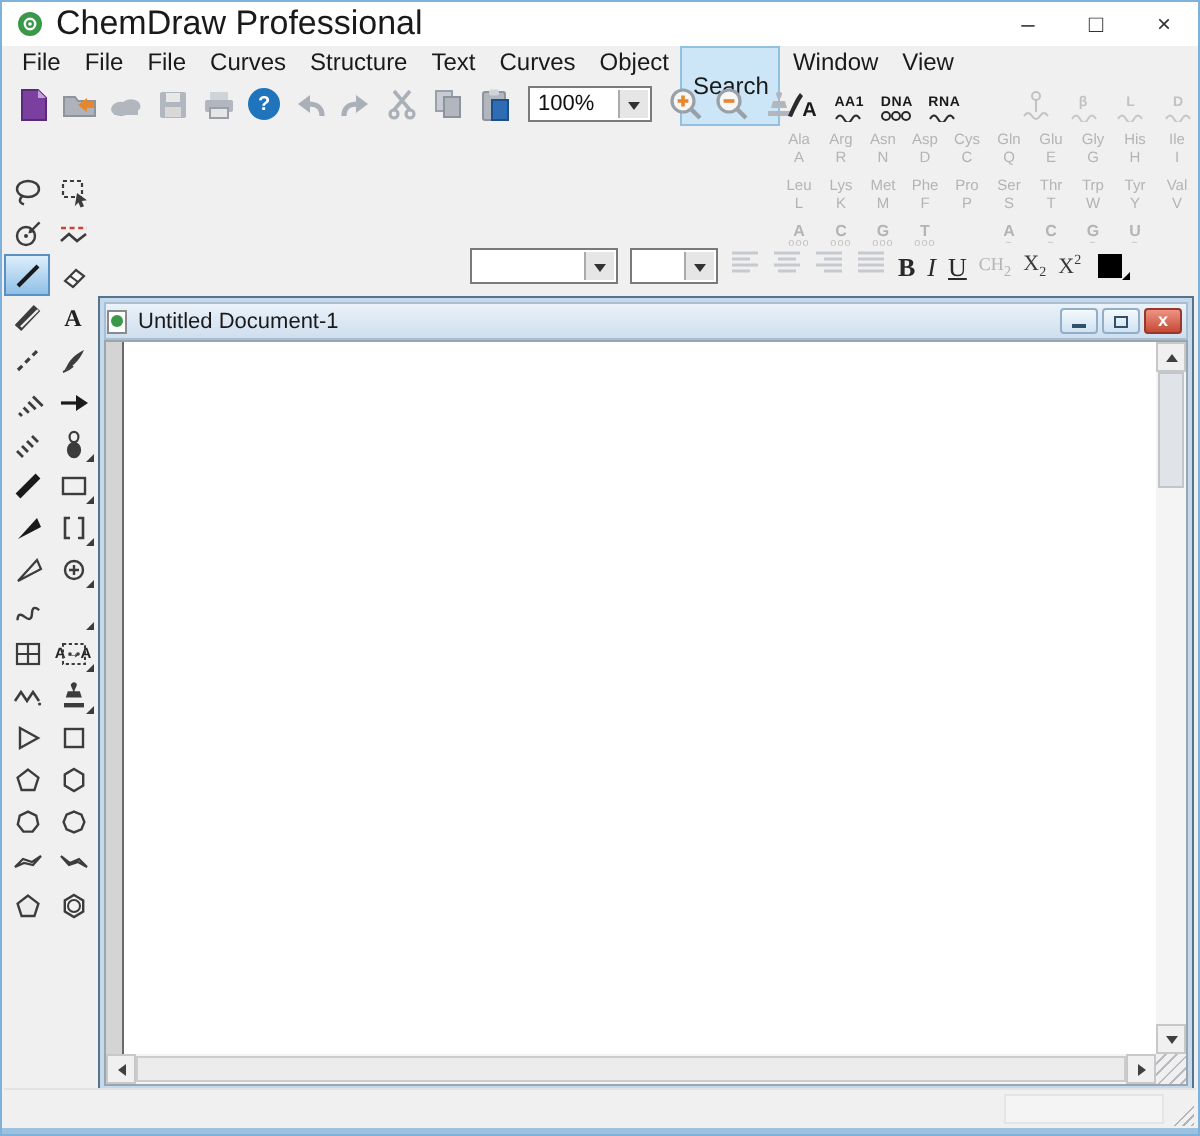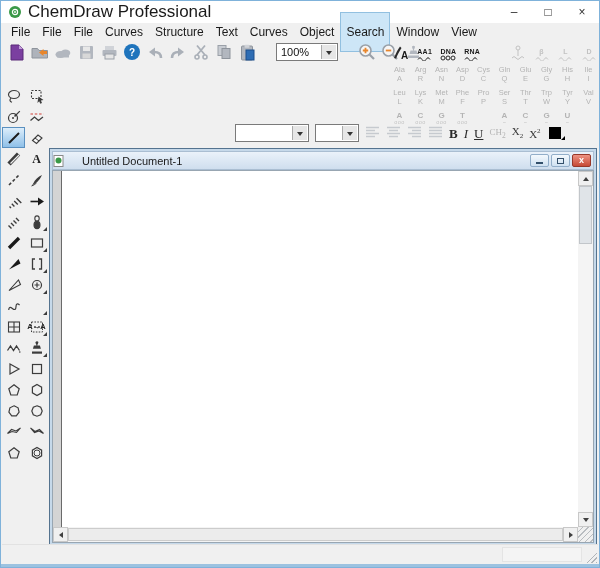--- a/index.html
+++ b/index.html
@@ -11,38 +11,38 @@
   .titlebar{position:absolute;top:0;left:0;right:0;height:22px;background:#ffffff;
     display:flex;align-items:center;}
   .app-icon{width:14px;height:14px;margin:0 6px 0 7px;}
   .title-text{font-size:17px;color:#1a1a1a;}
   .win-controls{position:absolute;right:0;top:0;height:22px;display:flex;}
   .win-btn{width:34px;height:22px;display:flex;align-items:center;justify-content:center;
     font-size:12px;color:#333;}
 
   
   .menubar{position:absolute;top:22px;left:0;right:0;height:17px;display:flex;
-    align-items:center;padding-left:4px;}
+    align-items:flex-start;padding-left:4px;}
   .mi{font-size:12px;color:#1a1a1a;padding:1px 6px;}
   .mi.active{background:#cde6f7;border:1px solid #92c0e0;padding:12px 5px;}
 
   
   .tb1{position:absolute;top:39px;left:0;height:24px;display:flex;align-items:center;
     gap:3px;padding-left:6px;}
   .tbi{width:20px;height:20px;display:flex;align-items:center;justify-content:center;}
   .help-circle{width:16px;height:16px;border-radius:50%;background:#1f74bc;color:#fff;
     font-size:10px;font-weight:bold;display:flex;align-items:center;justify-content:center;}
   .combo{height:18px;background:#fff;border:1px solid #7a7a7a;position:relative;
     display:flex;align-items:center;box-sizing:border-box;}
   .combo .val{font-size:11px;color:#111;padding-left:4px;}
   .combo .dd{position:absolute;right:1px;top:1px;bottom:1px;width:14px;background:#e6e6e6;
     border-left:1px solid #aaa;display:flex;align-items:center;justify-content:center;}
   .dd-tri{width:0;height:0;border:3.5px solid transparent;border-top:4.5px solid #333;
     margin-top:4px;}
-  .zoom-combo{width:62px;margin:0 16px;}
+  .zoom-combo{width:62px;margin:0 4px;}
 
   
   .bio{position:absolute;left:388px;top:36px;width:212px;}
   .bio-tools{display:flex;align-items:flex-end;height:24px;}
   .bio-tool{width:26px;display:flex;flex-direction:column;align-items:center;
     justify-content:flex-end;line-height:1;}
   .bio-tool .lbl{font-size:7px;font-weight:bold;color:#1a1a1a;letter-spacing:.3px;}
   .bio-tool.gray .lbl{color:#c2c2c2;}
   .bio-gap{width:24px;}
   .aa-grid{display:grid;grid-template-columns:repeat(10,21px);margin-top:3px;}
@@ -82,21 +82,21 @@
   .pc .ptxt{font-family:"Liberation Serif","DejaVu Serif",serif;font-weight:bold;
     font-size:12px;color:#222;line-height:1;}
   .pc .ptxt.small{font-size:7.5px;font-family:"Liberation Sans",sans-serif;margin-top:43px;}
 
   
   .doc{position:absolute;left:48px;top:147px;width:548px;height:398px;box-sizing:border-box;
     border:1px solid #54738f;background:#c6d9ea;padding:2px;display:flex;
     flex-direction:column;}
   .doc-tb{height:19px;background:linear-gradient(180deg,#eaf2fa,#cfdeee);
     border:1px solid #aabed2;display:flex;align-items:center;position:relative;
-    box-sizing:border-box;gap:13px;}
+    box-sizing:border-box;}
   .doc-title{font-size:11px;color:#1a1a1a;margin-left:4px;}
   .doc-btns{position:absolute;right:2px;top:2px;display:flex;gap:2px;}
   .doc-btn{width:19px;height:13px;border-radius:2px;display:flex;align-items:center;
     justify-content:center;box-sizing:border-box;}
   .doc-btn.blue{background:linear-gradient(180deg,#f4f9fd,#cfe1f1);border:1px solid #92aec9;}
   .doc-btn.red{background:linear-gradient(180deg,#ee9383,#c64a36);border:1px solid #97382a;
     color:#fff;font-size:9px;font-weight:bold;line-height:1;}
   .glyph-min{width:7px;height:2px;background:#33506b;margin-top:5px;}
   .glyph-restore{width:7px;height:6px;border:1px solid #33506b;box-sizing:border-box;}
   .doc-client{position:relative;flex:1;background:#d4d4d4;border:1px solid #98a6b2;

